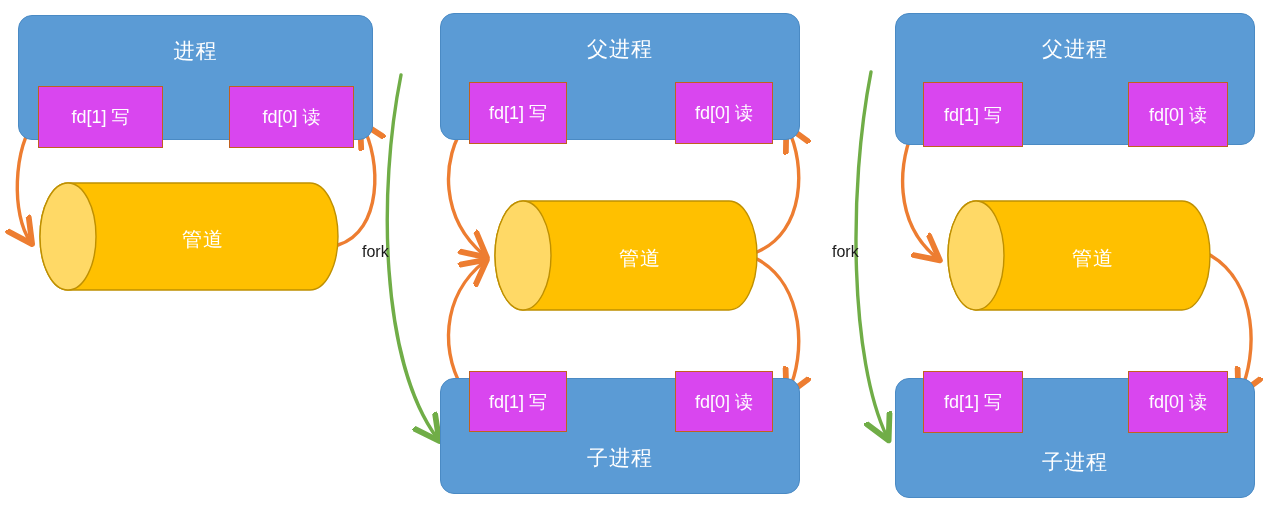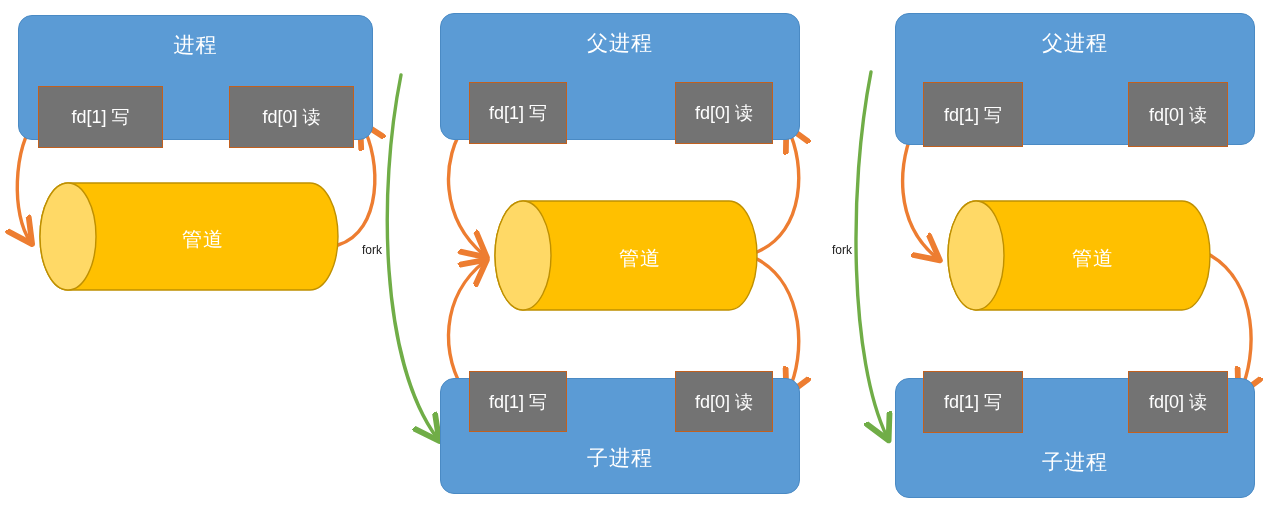--- a/index.html
+++ b/index.html
@@ -24,27 +24,27 @@
   }
   .proc-label{
     position:absolute;
     left:0;right:0;
     text-align:center;
     color:#ffffff;
     font-size:21px;
     letter-spacing:1px;
     white-space:nowrap;
   }
-  .proc-label.top{top:15px;}
+  .proc-label.top{top:21px;}
   .proc-label.bottom{bottom:21px;margin-top:31px;}
 
   
   .fd{
     position:absolute;
-    background:#737373;
+    background:#d946ef;
     border:1px solid #c1601f;
     box-sizing:border-box;
     display:flex;
     align-items:center;
     justify-content:center;
     color:#ffffff;
     font-size:18px;
     white-space:nowrap;
   }
 
@@ -57,21 +57,21 @@
     color:#ffffff;
     font-size:20px;
     white-space:nowrap;
     letter-spacing:1px;
   }
 
   
   .fork{
     position:absolute;
     color:#1a1a1a;
-    font-size:12px;
+    font-size:16px;
     white-space:nowrap;
   }
 
   
   .watermark{
     position:absolute;
     right:12px;
     bottom:6px;
     color:rgba(255,255,255,0.58);
     font-size:15px;

